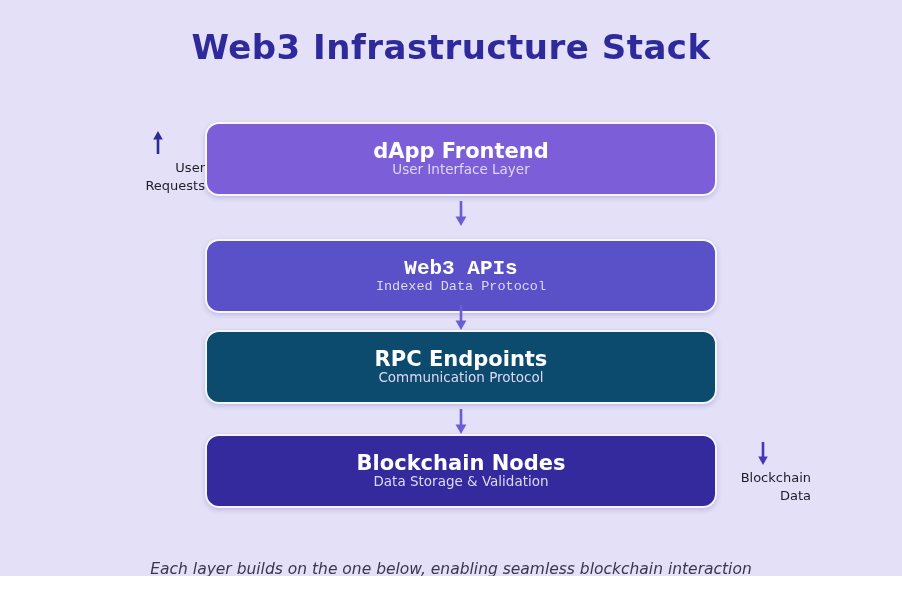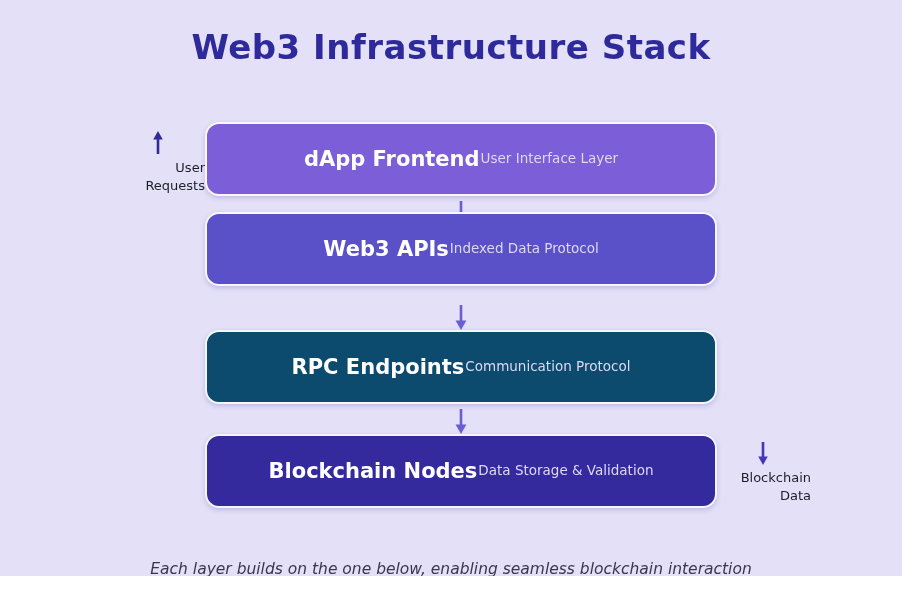--- a/index.html
+++ b/index.html
@@ -25,21 +25,21 @@
   }
   .layer-box {
     position: absolute;
     left: 205px;
     width: 512px;
     height: 74px;
     box-sizing: border-box;
     border: 2.5px solid rgba(255,255,255,0.95);
     border-radius: 14px;
     display: flex;
-    flex-direction: row;
+    flex-direction: column;
     align-items: center;
     justify-content: center;
     gap: 1px;
     box-shadow: 0 2px 5px rgba(70,55,150,0.22);
   }
   .layer-title {
     color: #ffffff;
     font-size: 21px;
     font-weight: bold;
     line-height: 1;
@@ -85,21 +85,21 @@
   <div class="layer-box" style="top: 122px; background-color: rgb(124, 94, 217);">
     <div class="layer-title">dApp Frontend</div>
     <div class="layer-subtitle">User Interface Layer</div>
   </div>
 
   <svg class="connector" style="top:200px" viewBox="0 0 20 27">
     <line x1="10" y1="1" x2="10" y2="18" stroke-width="2.6" style="stroke: rgb(106, 95, 208);"></line>
     <polygon points="4.6,16.5 15.4,16.5 10,26" style="fill: rgb(106, 95, 208);"></polygon>
   </svg>
 
-  <div class="layer-box" style="top: 212px; background-color: rgb(90, 80, 200);">
+  <div class="layer-box" style="top: 239px; background-color: rgb(90, 80, 200); font-family: Liberation Mono, monospace;">
     <div class="layer-title">Web3 APIs</div>
     <div class="layer-subtitle">Indexed Data Protocol</div>
   </div>
 
   <svg class="connector" style="top:304px" viewBox="0 0 20 27">
     <line x1="10" y1="1" x2="10" y2="18" stroke-width="2.6" style="stroke: rgb(106, 95, 208);"></line>
     <polygon points="4.6,16.5 15.4,16.5 10,26" style="fill: rgb(106, 95, 208);"></polygon>
   </svg>
 
   <div class="layer-box" style="top: 330px; background-color: #0c4a6e;">

